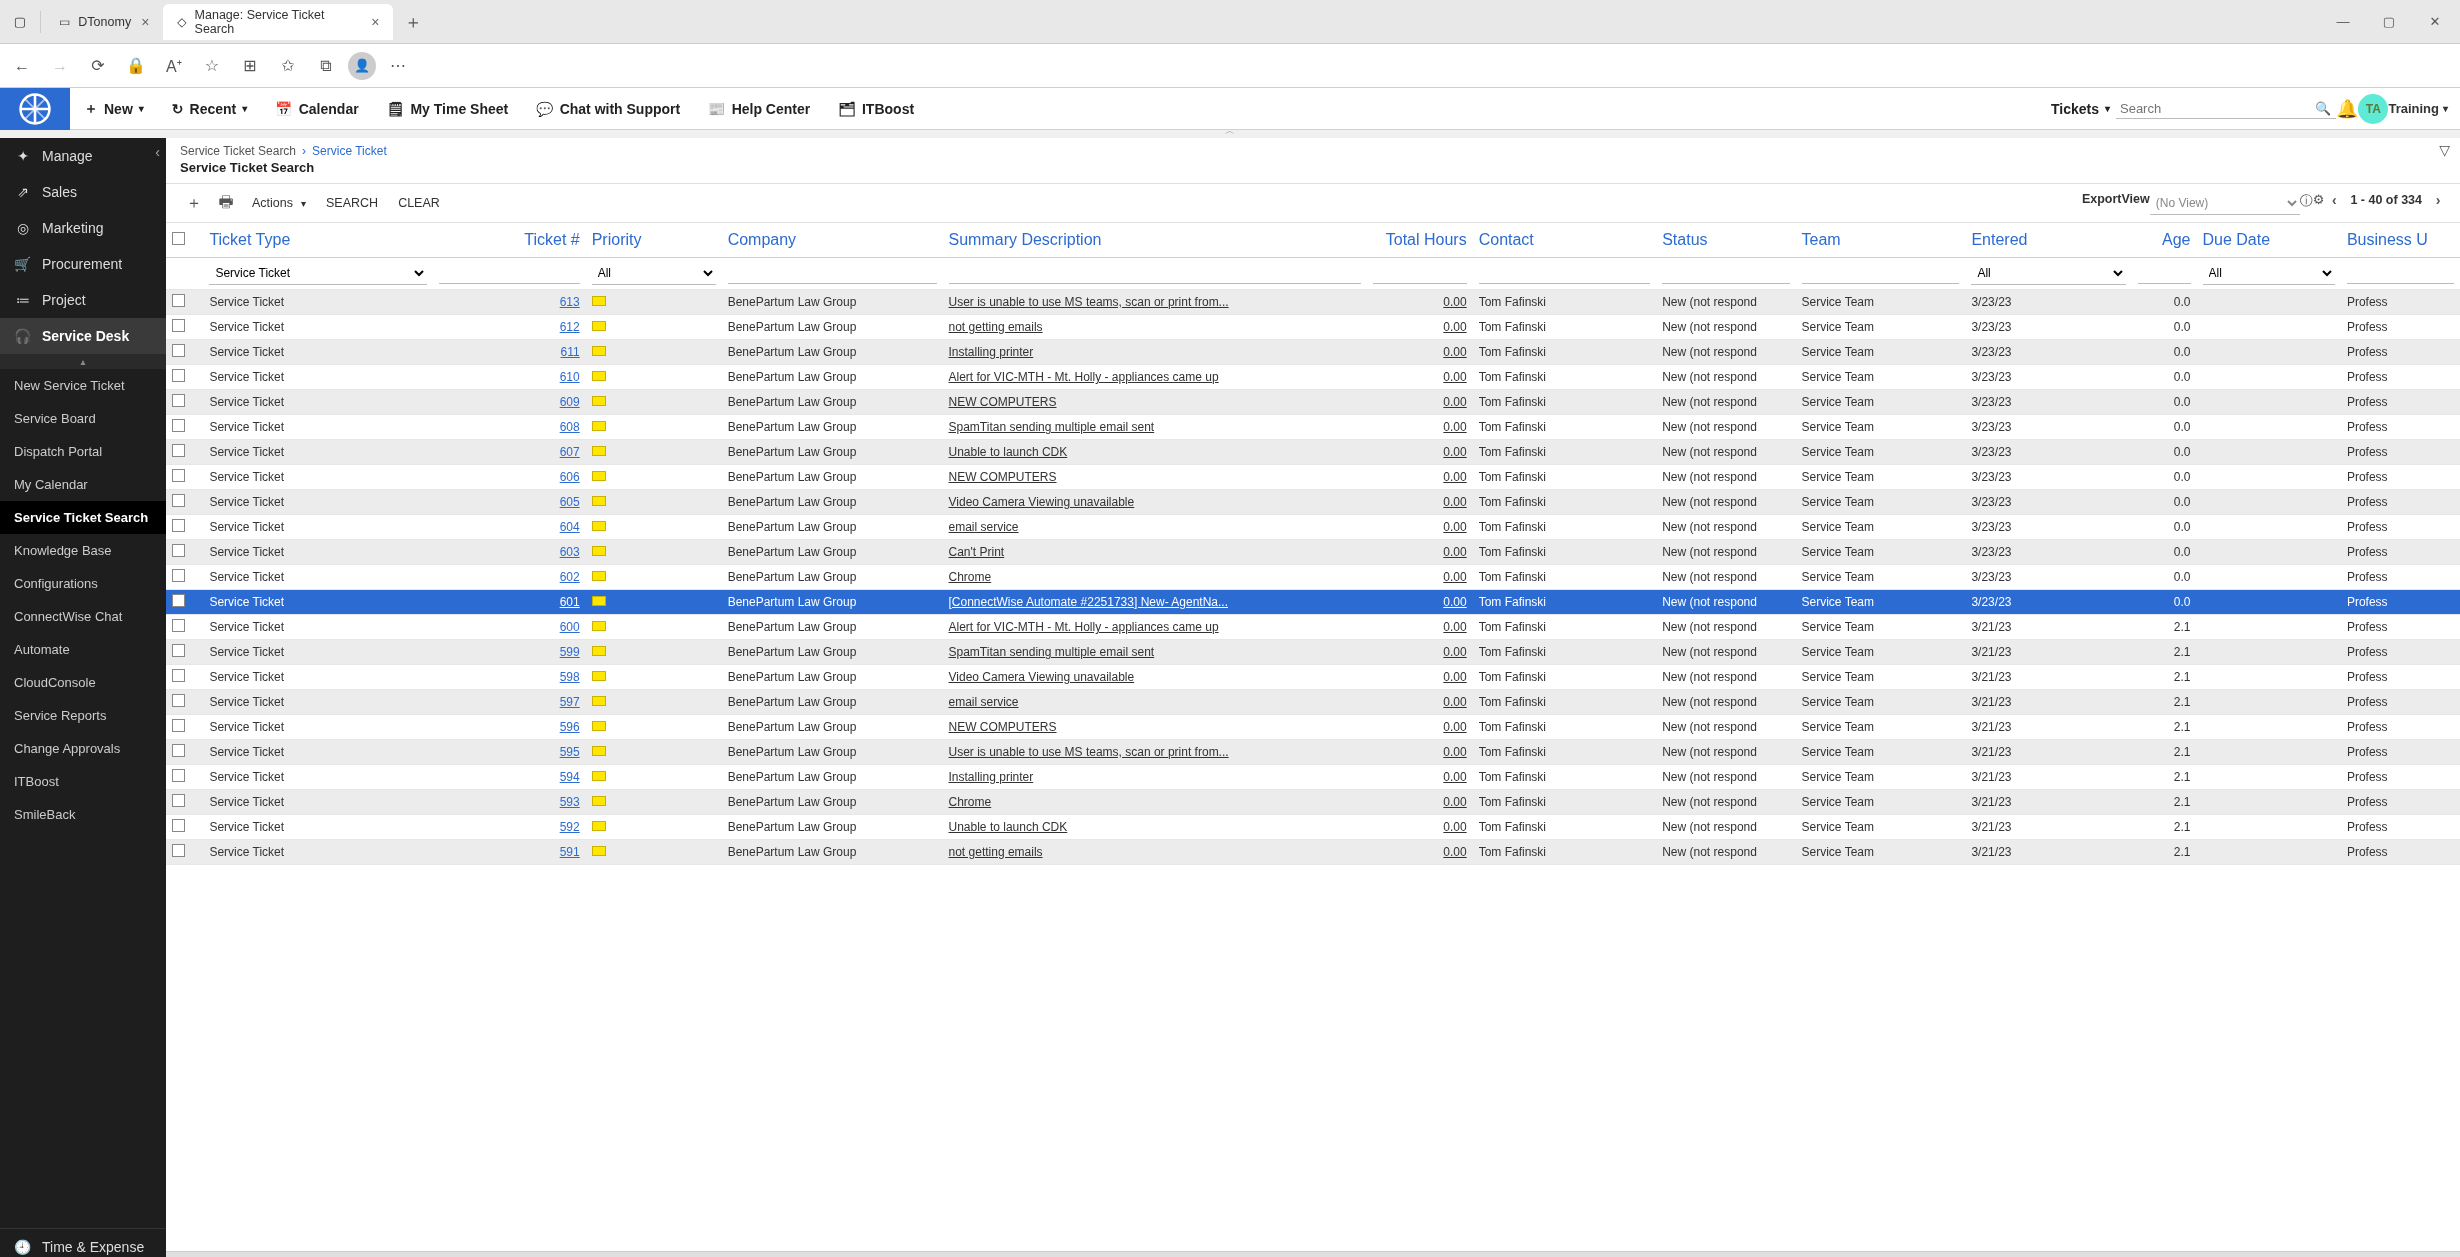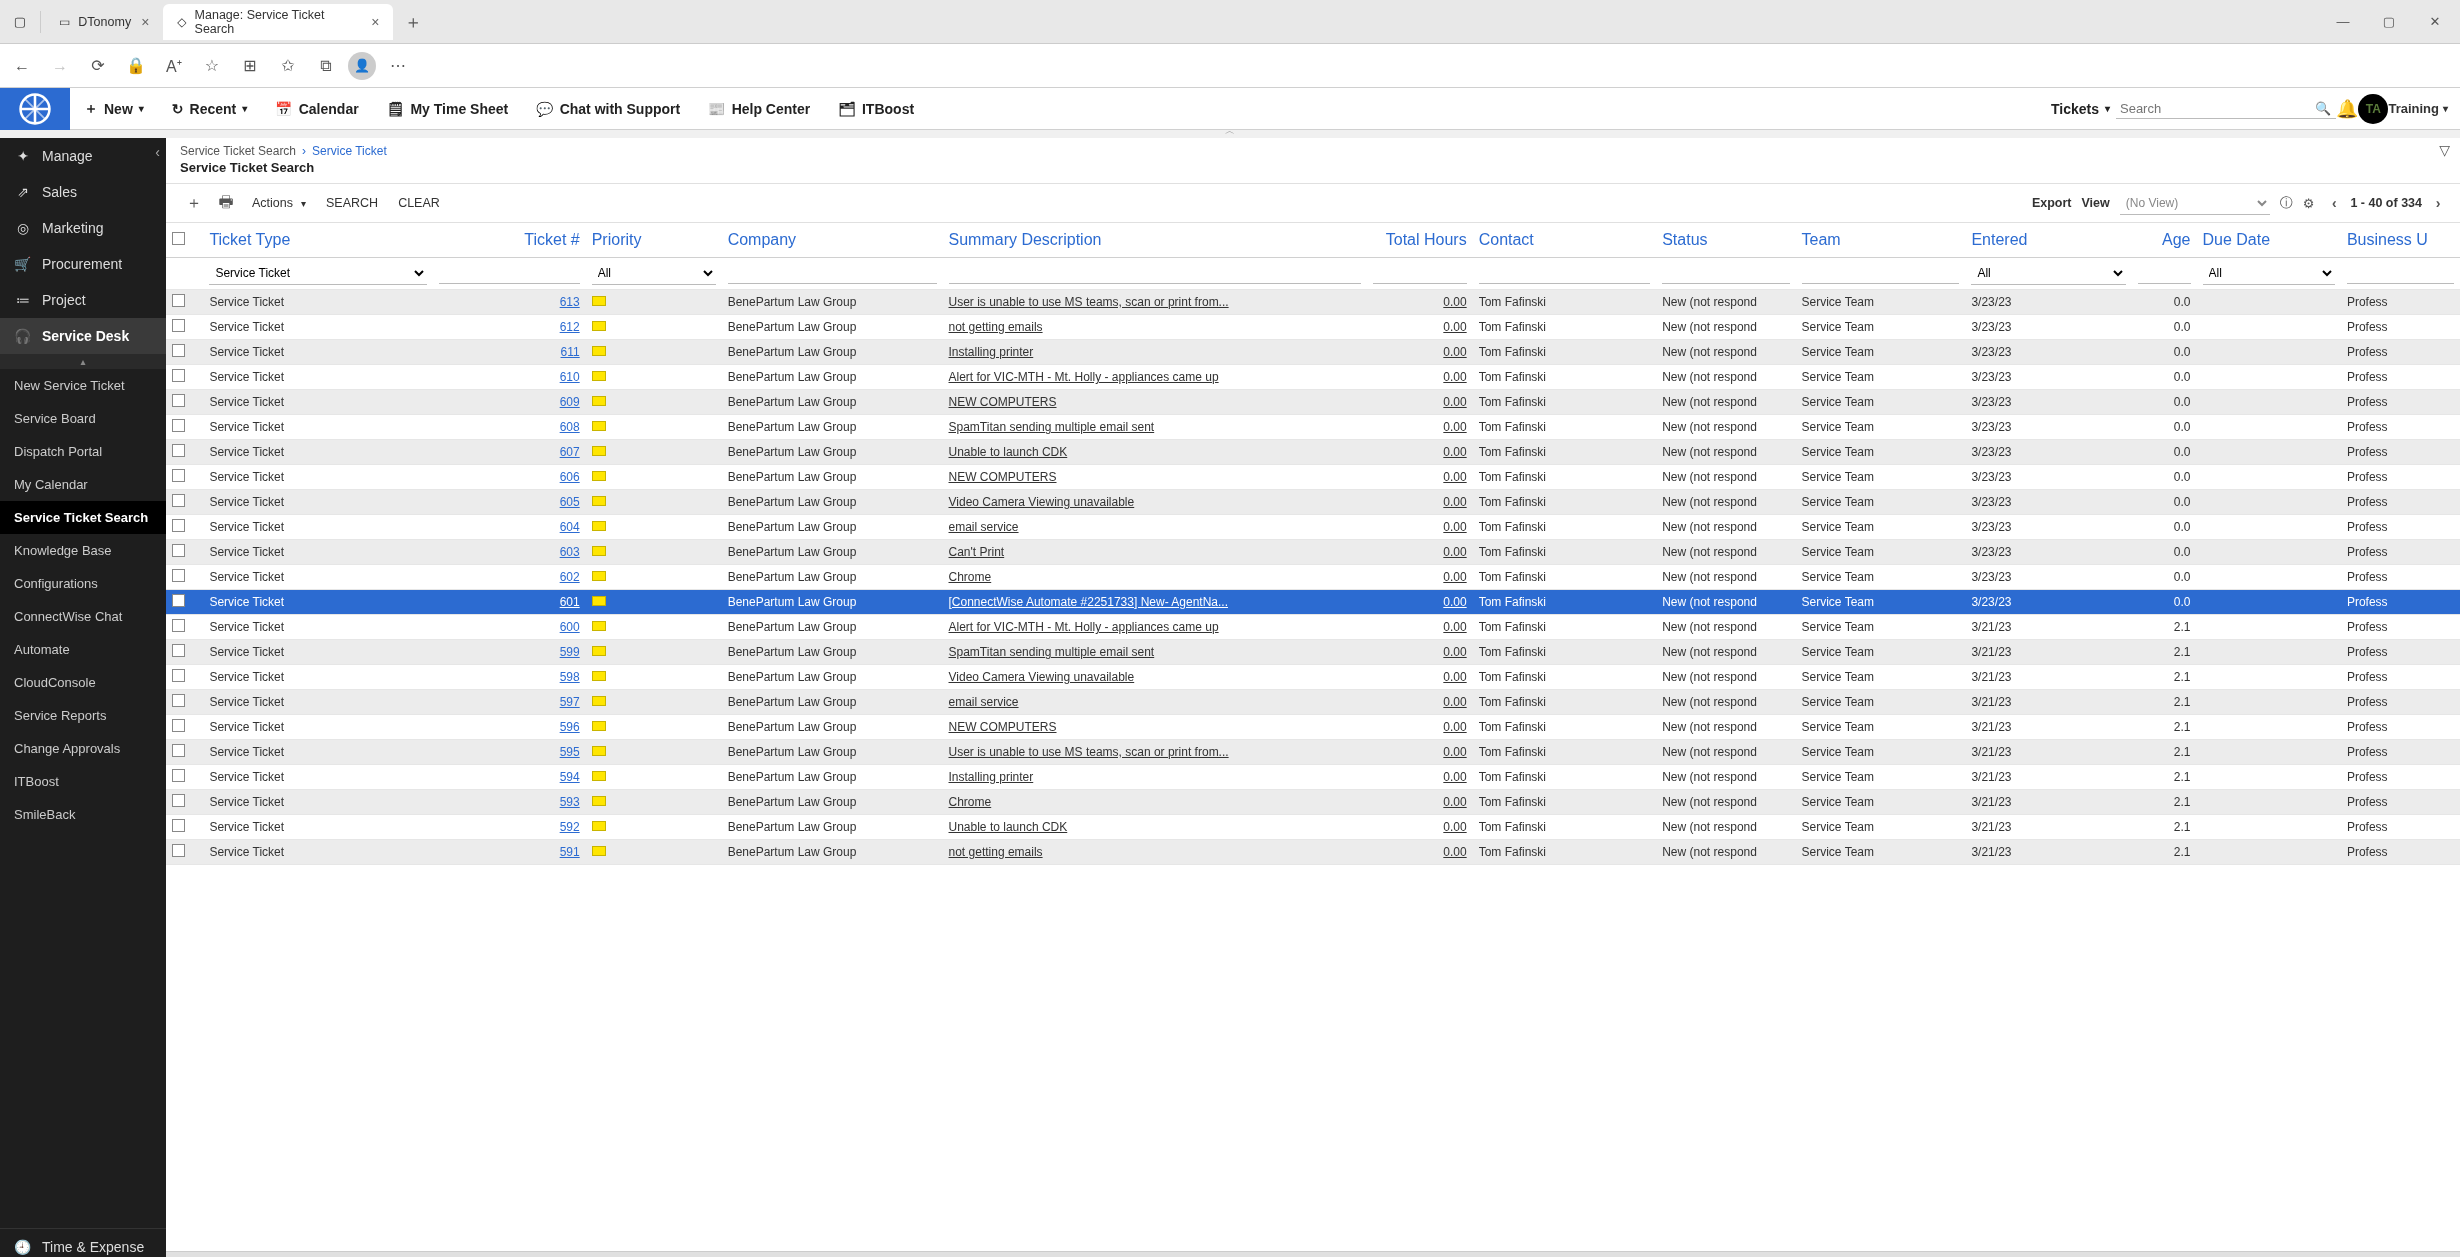--- a/index.html
+++ b/index.html
@@ -22,21 +22,21 @@
 .win-controls { margin-left:auto; display:flex; gap:4px; }
 .win-btn { width:42px;height:30px;display:flex;align-items:center;justify-content:center;color:#555; }
 
 
 .app-topbar { height:42px; background:#fff; display:flex; align-items:center; border-bottom:1px solid #d0d0d0; }
 .logo-block { width:70px; height:42px; background:#2c6bd1; display:flex;align-items:center;justify-content:center; }
 .topnav-item { display:flex;align-items:center;gap:6px;padding:0 14px;height:42px;font-weight:600;color:#222;font-size:14px; }
 .topnav-right { margin-left:auto; display:flex; align-items:center; gap:0; padding-right:12px; }
 .search-wrap { display:flex;align-items:center;border-bottom:1px solid #bbb;padding:2px 4px; width:220px; }
 .search-wrap input { border:none;outline:none;font-size:13px;flex:1; }
-.user-badge { width:30px;height:30px;border-radius:50%;background:#000000;display:flex;align-items:center;justify-content:center;font-weight:700;color:#5a7a3a;font-size:12px; }
+.user-badge { width:30px;height:30px;border-radius:50%;background:#5eead4;display:flex;align-items:center;justify-content:center;font-weight:700;color:#5a7a3a;font-size:12px; }
 
 
 .layout { display:flex; height:calc(100vh - 44px - 44px - 42px); }
 
 
 .leftnav { width:166px; background:#1e1e1e; color:#ccc; display:flex; flex-direction:column; font-size:14px; overflow:hidden; position:relative; }
 .leftnav-item { display:flex;align-items:center;gap:10px;padding:10px 14px;color:#ddd; }
 .leftnav-item.major { font-weight:500; }
 .leftnav-item.active-parent { background:#3a3a3a;color:#fff;font-weight:600; }
 .leftnav-sub { padding:9px 14px 9px 14px; font-size:13px; color:#ccc; }
@@ -51,21 +51,21 @@
 
 
 .crumb-row { padding:6px 14px 0 14px; font-size:12px; color:#555; display:flex; align-items:center; gap:6px; }
 .crumb-link { color:#2c6bd1; }
 .page-title { padding:2px 14px 8px 14px; font-size:13px; font-weight:700; color:#222; }
 
 
 .grid-toolbar { display:flex;align-items:center;padding:4px 12px;border-top:1px solid #e0e0e0;border-bottom:1px solid #e0e0e0; height:40px; }
 .tl-btn { display:flex;align-items:center;justify-content:center;width:32px;height:28px;color:#555;font-size:16px; }
 .tl-text { padding:0 10px;font-size:12.5px;font-weight:400;color:#333;display:flex;align-items:center;gap:4px; }
-.tl-right { margin-left:auto; display:flex; align-items:center; gap:10px; }
+.tl-right { margin-left:auto; display:flex; align-items:flex-start; gap:0; }
 .tl-link { font-size:12.5px; font-weight:600; color:#333; }
 .view-select { border:none;border-bottom:1px solid #bbb;font-size:12px;color:#888;width:150px;padding:3px 2px; background:transparent; }
 .pager { display:flex;align-items:center;gap:6px;font-size:12.5px;font-weight:600; }
 .pager-btn { width:20px;text-align:center;color:#555;font-size:14px; }
 
 
 .grid-wrap { flex:1; overflow:auto; position:relative; }
 table.grid { border-collapse:collapse; width:100%; table-layout:fixed; }
 .grid th { text-align:left; font-size:16px; font-weight:400; color:#2c6bd1; padding:8px 6px; border-bottom:1px solid #d0d0d0; white-space:nowrap; overflow:hidden; }
 .grid th.right, .grid td.right { text-align:right; }

